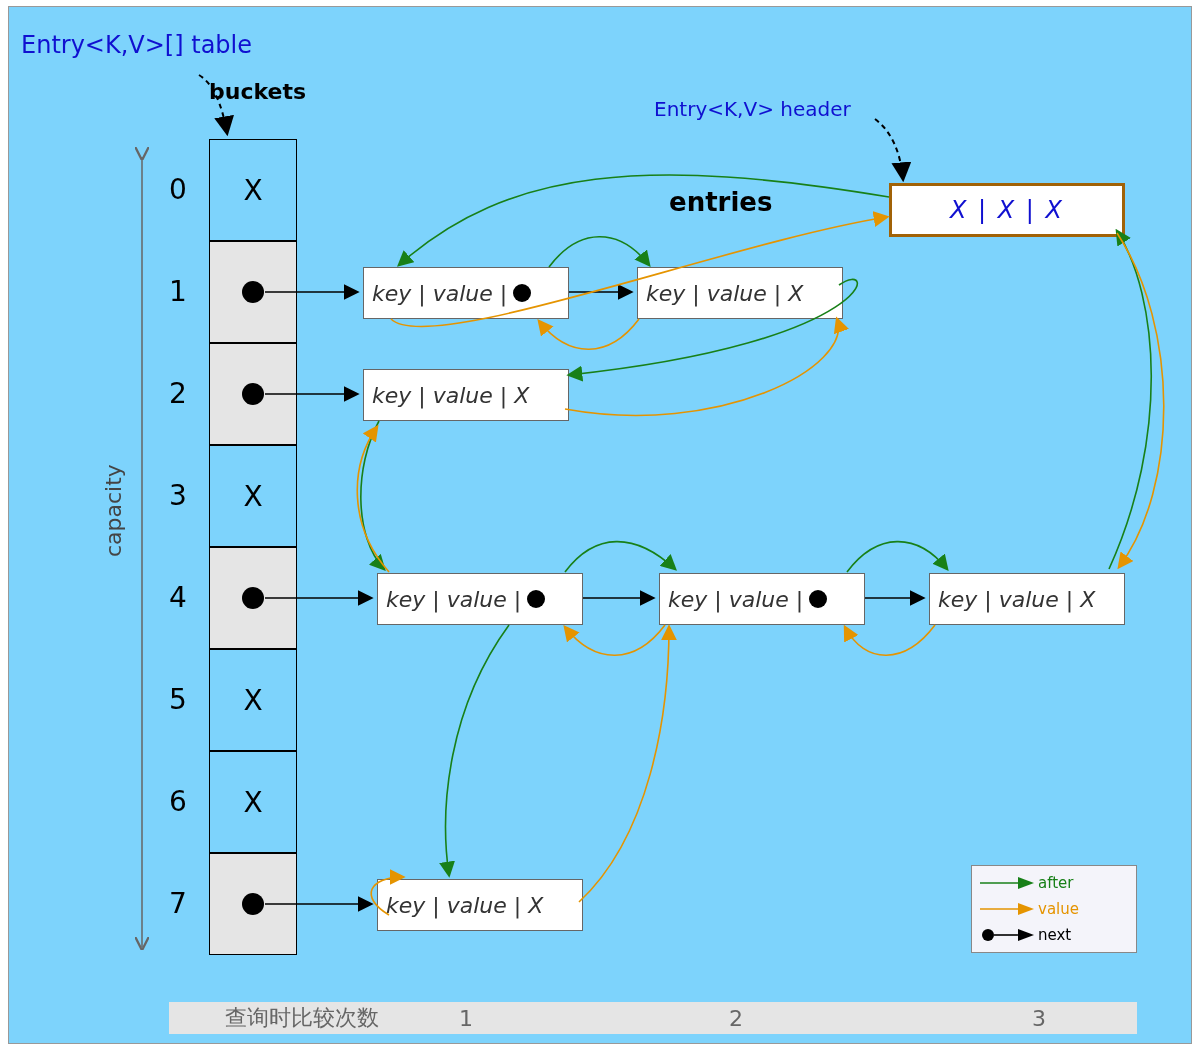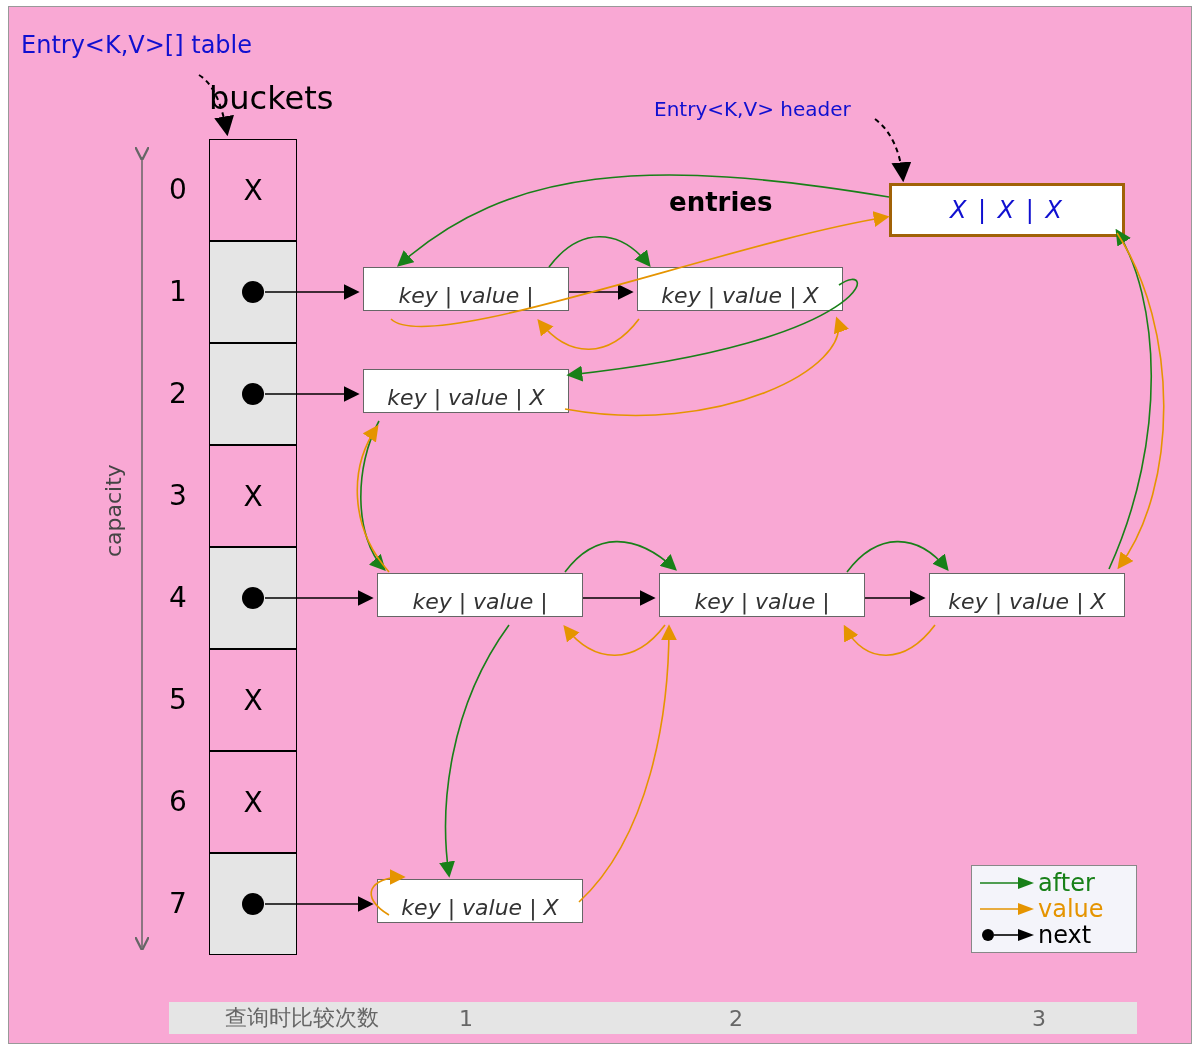--- a/index.html
+++ b/index.html
@@ -12,43 +12,43 @@
     color: #000;
   }
   .frame {
     position: absolute;
     left: 8px;
     top: 6px;
     width: 1184px;
     height: 1038px;
     border: 1px solid #999;
     box-sizing: border-box;
-    background: #f9a8d4;
+    background: #7dd3fc;
   }
   
   .table-label {
     position: absolute;
     left: 12px;
     top: 24px;
     color: #1010d0;
     font-size: 24px;
   }
   .title {
     position: absolute;
     left: 440px;
     top: 18px;
     font-size: 34px;
     color: #000;
   }
   .buckets-label {
     position: absolute;
     left: 200px;
     top: 72px;
-    font-size: 32px;
-    font-weight: normal;
+    font-size: 22px;
+    font-weight: bold;
   }
   .header-label {
     position: absolute;
     left: 645px;
     top: 90px;
     color: #1010d0;
     font-size: 20px;
   }
   .entries-label {
     position: absolute;
@@ -86,32 +86,31 @@
   .shade { background: #e5e5e5; }
   .dot {
     width: 22px;
     height: 22px;
     border-radius: 50%;
     background: #000;
   }
   
   .entry {
     position: absolute;
-    height: 44px;
+    height: 52px;
     border: 1px solid #666;
     box-sizing: border-box;
     display: flex;
     align-items: center;
     font-style: italic;
     font-size: 22px;
     color: #333;
     background: #fff;
     padding: 15px 8px;
     white-space: nowrap;
-    flex-direction: column;
   }
   .entry .dot {
     width: 18px;
     height: 18px;
     margin-left: 6px;
   }
   .header-entry {
     position: absolute;
     left: 880px;
     top: 176px;
@@ -145,21 +144,21 @@
   .axis .n2 { position: absolute; left: 560px; }
   .axis .n3 { position: absolute; left: 863px; }
   
   .legend {
     position: absolute;
     left: 962px;
     top: 858px;
     width: 152px;
     border: 1px solid #888;
     background: #f4f4fa;
-    font-size: 24px;
+    font-size: 15px;
     padding: 4px 6px;
     text-align: center;
   }
   .legend .row {
     display: flex;
     align-items: center;
     height: 26px;
   }
   .legend .after  { color: #188018; }
   .legend .before { color: #e59400; }

